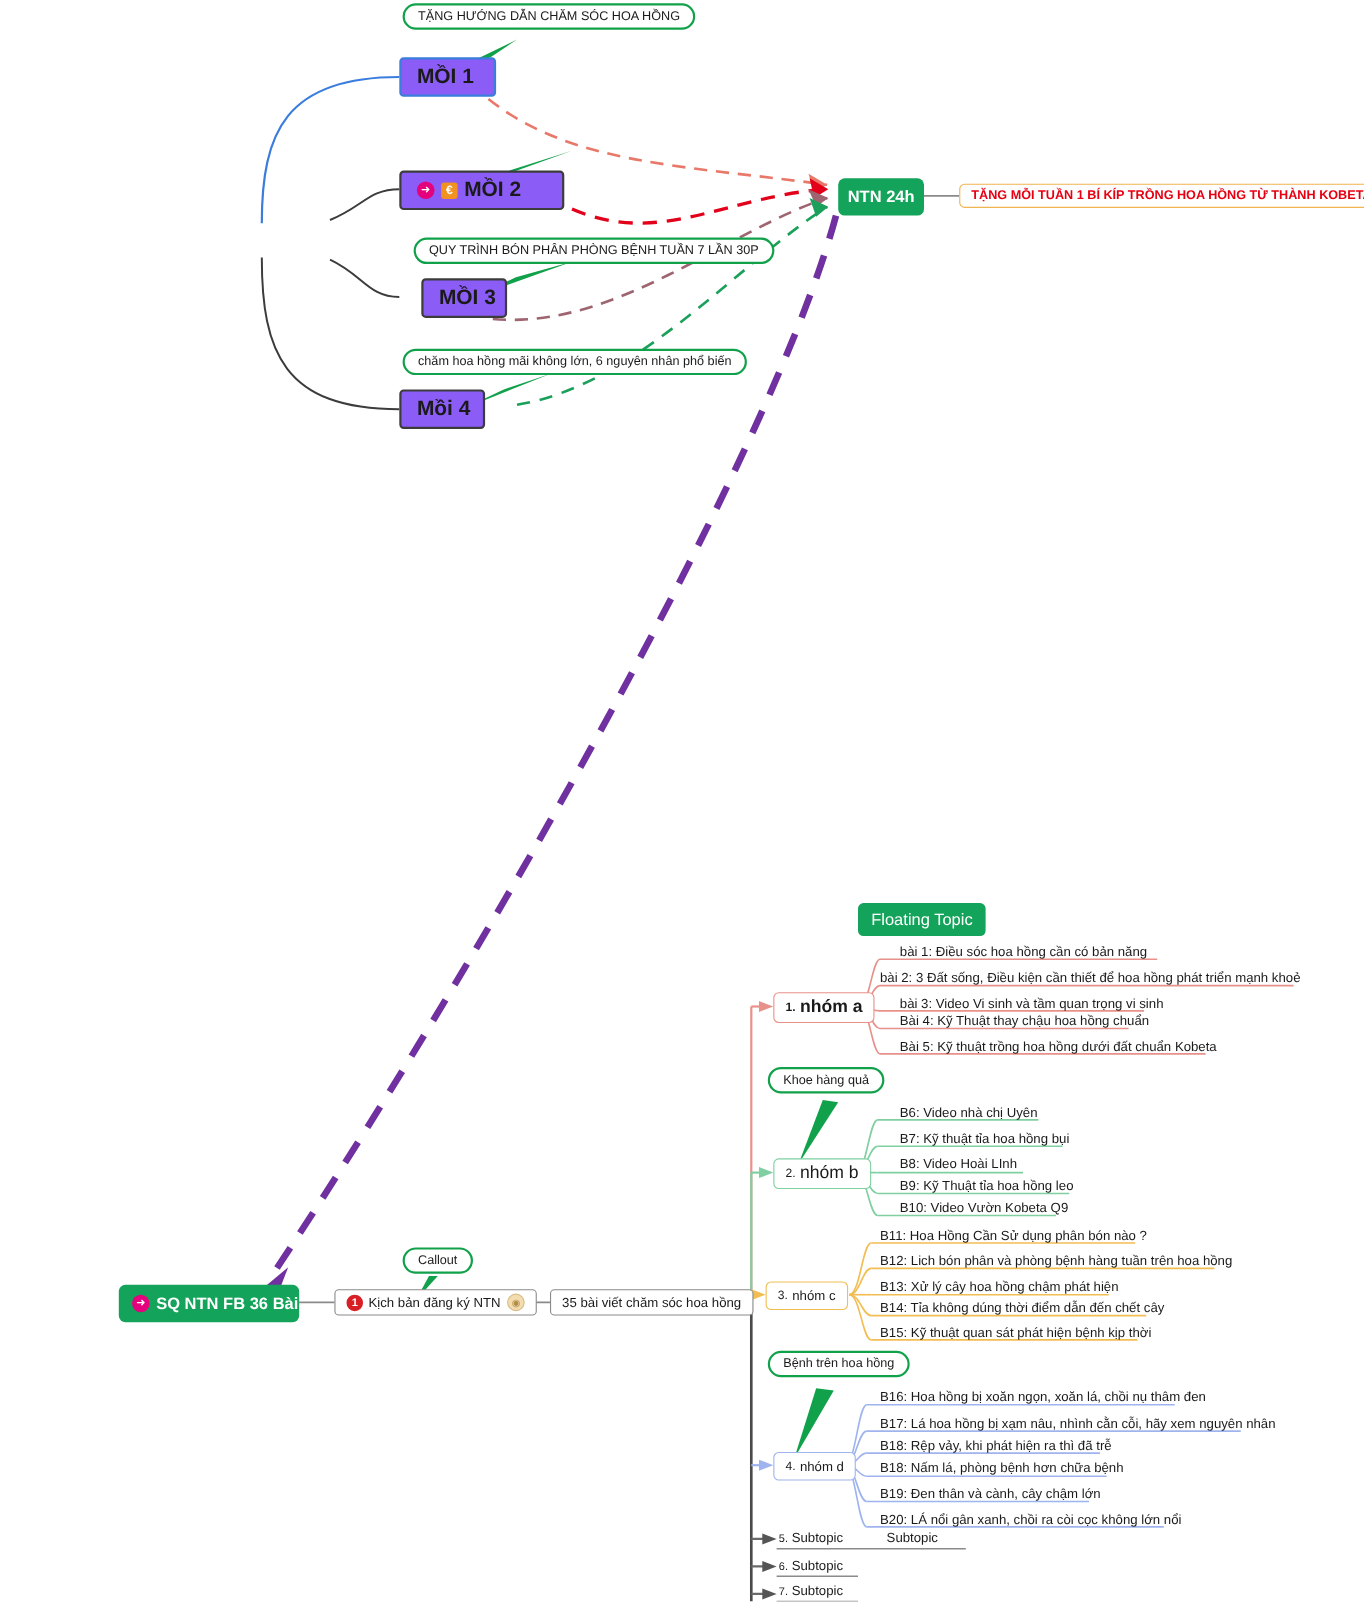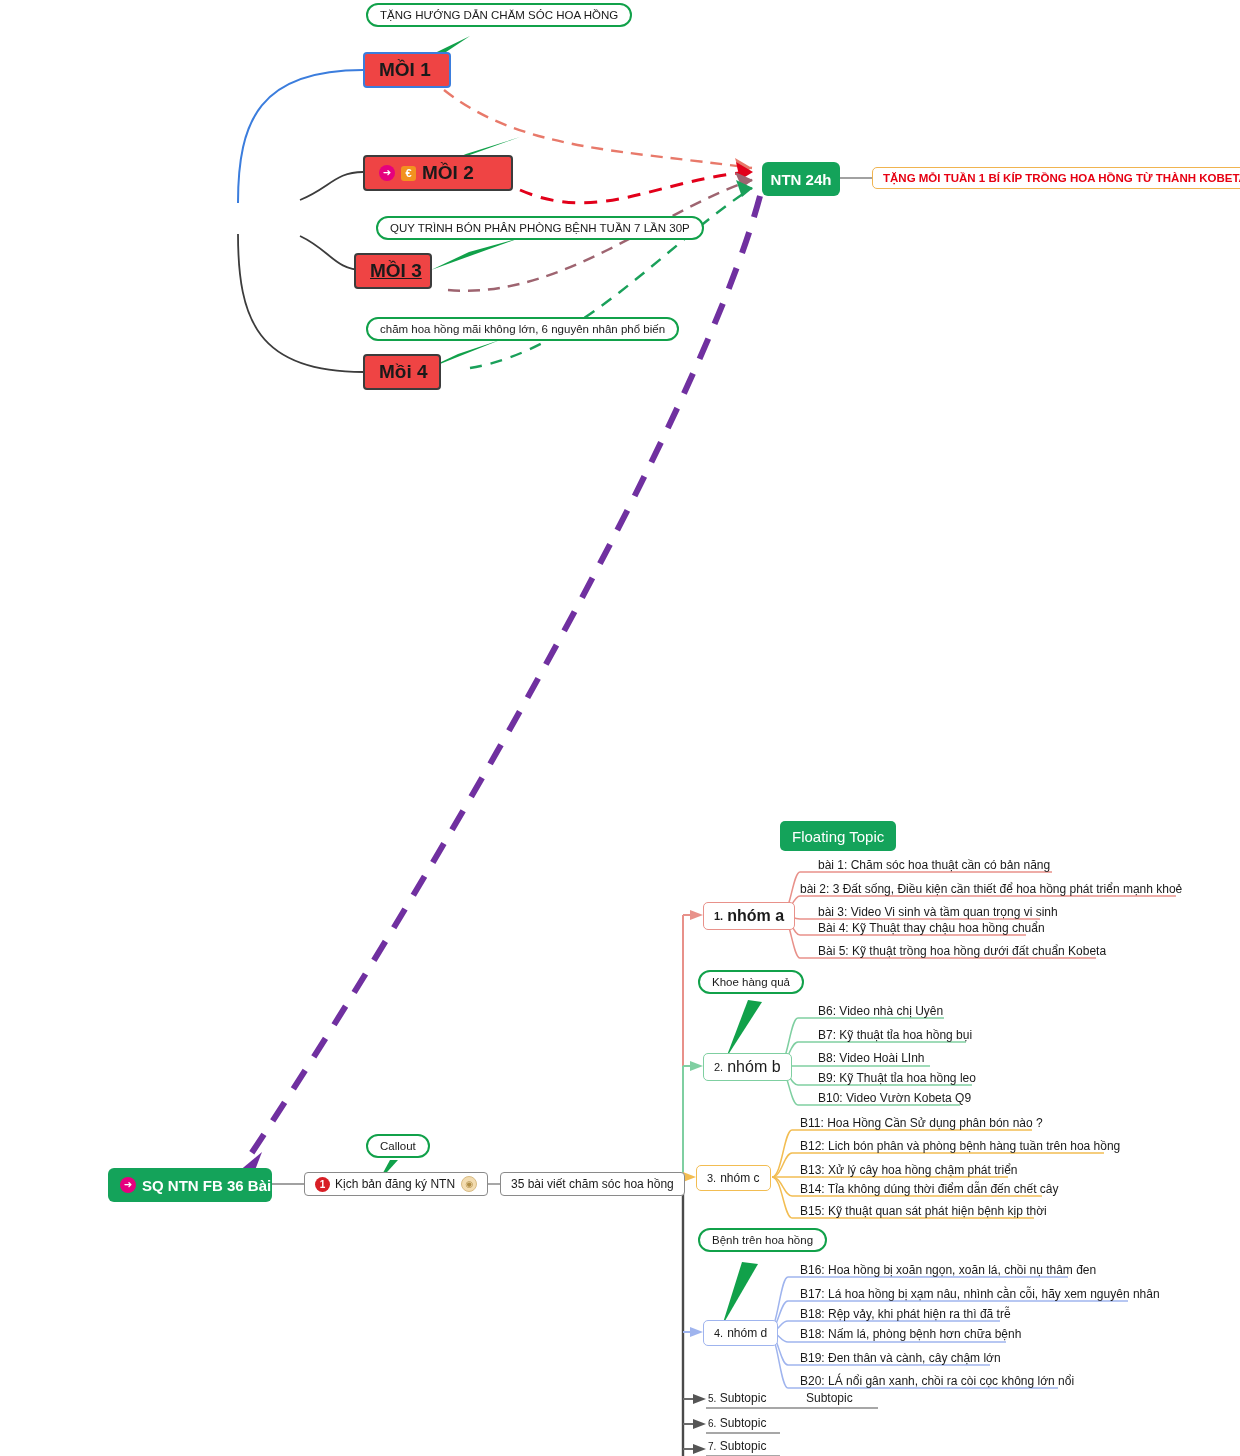--- a/index.html
+++ b/index.html
@@ -9,21 +9,21 @@
   svg.layer{position:absolute;left:0;top:0;width:1240px;height:1456px;pointer-events:none;}
   .node{position:absolute;box-sizing:border-box;white-space:nowrap;display:flex;
         align-items:center;}
 
   
   .root{background:#14a35a;color:#fff;border-radius:24px;font-weight:bold;
         font-size:19px;padding:0 18px;height:44px;justify-content:center;
         letter-spacing:.2px;}
 
   
-  .bait{background:#ef4444;border:2px solid #3c3c3c;border-radius:4px;
+  .bait{background:#8b5cf6;border:2px solid #3c3c3c;border-radius:4px;
         font-weight:bold;font-size:19px;color:#1a1a1a;padding:0 14px;height:36px;}
   .bait.blue{border-color:#3b7ddd;}
 
   
   .bubble{background:#fff;border:2px solid #11a14a;border-radius:16px;
           font-size:11.5px;color:#1a1a1a;padding:0 12px;height:24px;}
 
   
   .chip-green{background:#14a35a;color:#fff;border-radius:4px;font-weight:bold;
               font-size:14px;padding:17px 12px;height:30px;}
@@ -196,21 +196,21 @@
   <div class="node bubble" style="left:366px;top:3px;">TẶNG HƯỚNG DẪN CHĂM SÓC HOA HỒNG</div>
   <div class="node bait blue" style="left:363px;top:52px;width:88px;">MỒI 1</div>
 
   <div class="node bait" style="left:363px;top:155px;width:150px;">
     <span class="ico ico-arrow">➜</span>
     <span class="ico ico-euro">€</span>
     <span>MỒI 2</span>
   </div>
 
   <div class="node bubble" style="left:376px;top:216px;">QUY TRÌNH BÓN PHÂN PHÒNG BỆNH TUẦN 7 LẦN 30P</div>
-  <div class="node bait" style="left:354px;top:253px;width:78px;text-decoration:underline;">MỒI 3</div>
+  <div class="node bait" style="left:383px;top:253px;width:78px;">MỒI 3</div>
 
   <div class="node bubble" style="left:366px;top:317px;">chăm hoa hồng mãi không lớn, 6 nguyên nhân phổ biến</div>
   <div class="node bait" style="left:363px;top:354px;width:78px;">Mồi 4</div>
 
   <div class="node chip-green big" style="left:762px;top:162px;width:78px;justify-content:center;">NTN 24h</div>
   <div class="node banner" style="left:872px;top:167px;">TẶNG MỖI TUẦN 1 BÍ KÍP TRỒNG HOA HỒNG TỪ THÀNH KOBETA</div>
 
   <div class="node chip-green big" style="left:108px;top:1168px;width:164px;">
     <span class="ico ico-arrow">➜</span>
     <span>SQ NTN FB 36 Bài</span>
@@ -225,21 +225,21 @@
   </div>
 
   <div class="node greybox" style="left:500px;top:1172px;">35 bài viết chăm sóc hoa hồng</div>
 
   <div class="node floating" style="left:780px;top:821px;">Floating Topic</div>
 
   <div class="node grp a" style="left:703px;top:902px;height:28px;">
     <span class="num">1.</span>
     <span class="nm">nhóm a</span>
   </div>
-  <div class="leaf" style="left:818px;top:858px;">bài 1: Chăm sóc hoa thuật cần có bản năng</div>
+  <div class="leaf" style="left:818px;top:858px;">bài 1: Điều sóc hoa hồng cần có bản năng</div>
   <div class="leaf" style="left:800px;top:882px;">bài 2: 3 Đất sống, Điều kiện cần thiết để hoa hồng phát triển mạnh khoẻ</div>
   <div class="leaf" style="left:818px;top:905px;">bài 3: Video Vi sinh và tầm quan trọng vi sinh</div>
   <div class="leaf" style="left:818px;top:921px;">Bài 4: Kỹ Thuật thay chậu hoa hồng chuẩn</div>
   <div class="leaf" style="left:818px;top:944px;">Bài 5: Kỹ thuật trồng hoa hồng dưới đất chuẩn Kobeta</div>
 
   <div class="node bubble" style="left:698px;top:970px;">Khoe hàng quả</div>
   <div class="node grp b" style="left:703px;top:1053px;height:28px;">
     <span class="num">2.</span>
     <span class="nm">nhóm b</span>
   </div>
@@ -248,21 +248,21 @@
   <div class="leaf" style="left:818px;top:1051px;">B8: Video Hoài LInh</div>
   <div class="leaf" style="left:818px;top:1071px;">B9: Kỹ Thuật tỉa hoa hồng leo</div>
   <div class="leaf" style="left:818px;top:1091px;">B10: Video Vườn Kobeta Q9</div>
 
   <div class="node grp c" style="left:696px;top:1165px;">
     <span class="num">3.</span>
     <span>nhóm c</span>
   </div>
   <div class="leaf" style="left:800px;top:1116px;">B11: Hoa Hồng Cần Sử dụng phân bón nào ?</div>
   <div class="leaf" style="left:800px;top:1139px;">B12: Lich bón phân và phòng bệnh hàng tuần trên hoa hồng</div>
-  <div class="leaf" style="left:800px;top:1163px;">B13: Xử lý cây hoa hồng chậm phát triển</div>
+  <div class="leaf" style="left:800px;top:1163px;">B13: Xử lý cây hoa hồng chậm phát hiện</div>
   <div class="leaf" style="left:800px;top:1182px;">B14: Tỉa không dúng thời điểm dẫn đến chết cây</div>
   <div class="leaf" style="left:800px;top:1204px;">B15: Kỹ thuật quan sát phát hiện bệnh kịp thời</div>
 
   <div class="node bubble" style="left:698px;top:1228px;">Bệnh trên hoa hồng</div>
   <div class="node grp d" style="left:703px;top:1320px;">
     <span class="num">4.</span>
     <span>nhóm d</span>
   </div>
   <div class="leaf" style="left:800px;top:1263px;">B16: Hoa hồng bị xoăn ngọn, xoăn lá, chồi nụ thâm đen</div>
   <div class="leaf" style="left:800px;top:1287px;">B17: Lá hoa hồng bị xạm nâu, nhình cằn cỗi, hãy xem nguyên nhân</div>

